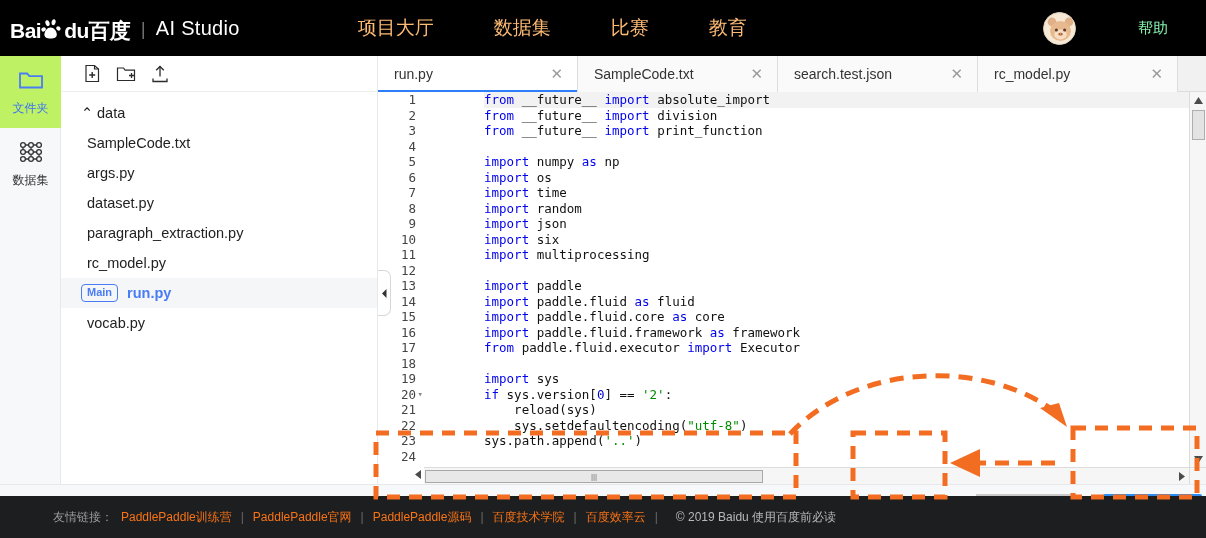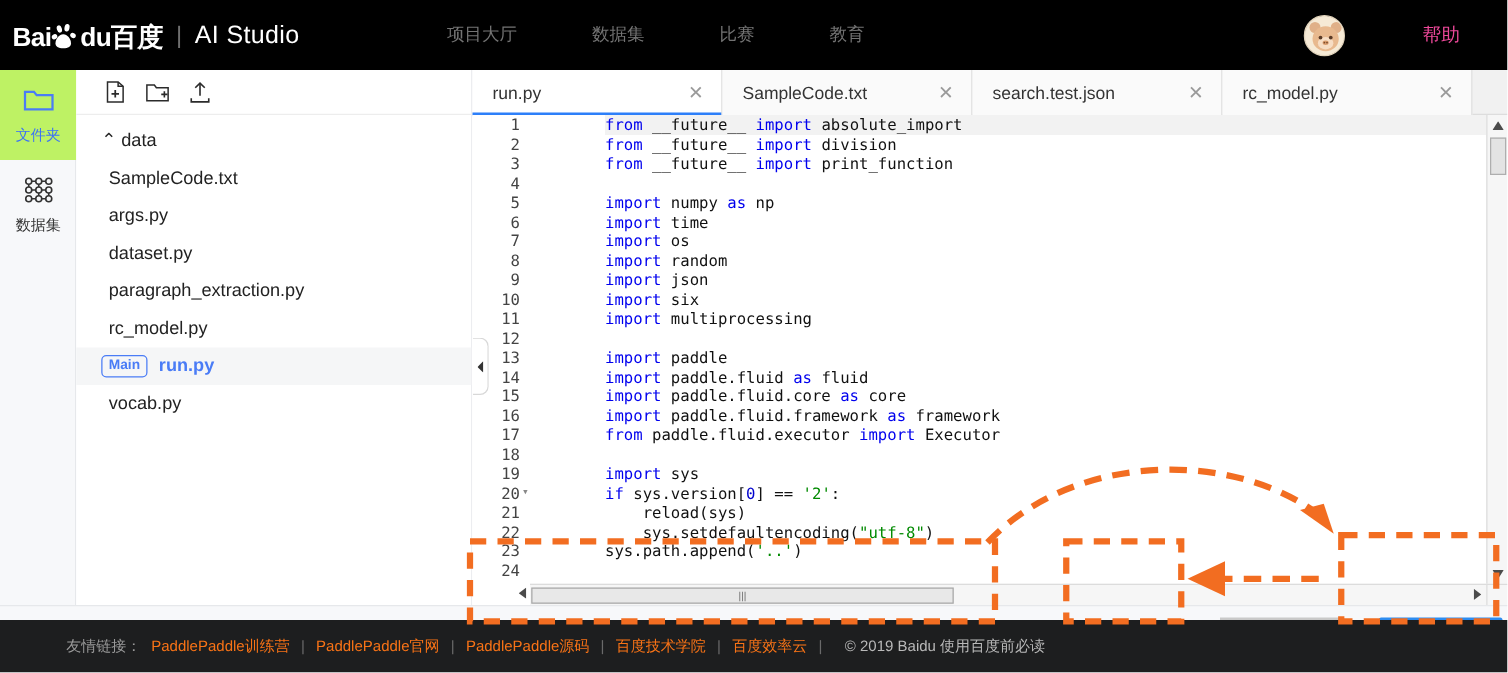--- a/index.html
+++ b/index.html
@@ -25,35 +25,35 @@
     color: #fff; line-height: 1;
   }
   .paw { position: relative; width: 22px; height: 22px; margin: 0 1px 0 0; }
   .paw svg { display:block; }
   .brand-cn { font-size: 21px; font-weight: bold; color:#fff; line-height: 1; }
   .brand-sep { color:#6f6f6f; margin: 0 10px; font-size: 19px; line-height:1; }
   .brand-studio { font-size: 20px; color: #fff; line-height: 1; letter-spacing:0.3px;}
 
   .nav { display: flex; align-items: center; margin-left: 118px; }
   .nav-item {
-    color: #737373; font-size: 14px; margin-right: 60px; cursor: pointer;
+    color: #fdba74; font-size: 19px; margin-right: 60px; cursor: pointer;
     white-space: nowrap;
   }
   .nav-item:last-child { margin-right: 0; }
 
   .header-right {
     position: absolute; right: 0; top: 0; height: 56px;
     display: flex; align-items: center;
   }
   .avatar {
     width: 33px; height: 33px; border-radius: 50%;
     background: #f2e7d5; border: 1px solid #e0d2ba;
     position: relative; overflow: hidden;
   }
-  .help { color: #ec4899; font-size: 15px; margin-left: 62px; margin-right: 38px; cursor: pointer;}
+  .help { color: #86efac; font-size: 15px; margin-left: 62px; margin-right: 38px; cursor: pointer;}
 
   
   .rail {
     position: absolute; top: 56px; left: 0; width: 61px; height: 428px;
     background: #f7f8fa; border-right: 1px solid #e6e8eb;
   }
   .rail-item {
     width: 61px; height: 72px; display: flex; flex-direction: column;
     align-items: center; justify-content: center; cursor: pointer;
     font-size: 12px; color: #333;
@@ -381,22 +381,22 @@
               <div class="ln">22</div>
               <div class="ln">23</div>
               <div class="ln">24</div>
             </div>
           <div class="code-lines" id="codelines">
               <div class="cl firstline-hl"><span class="kw">from </span><span>__future__ </span><span class="kw">import </span><span>absolute_import</span></div>
               <div class="cl"><span class="kw">from </span><span>__future__ </span><span class="kw">import </span><span>division</span></div>
               <div class="cl"><span class="kw">from </span><span>__future__ </span><span class="kw">import </span><span>print_function</span></div>
               <div class="cl">&nbsp;</div>
               <div class="cl"><span class="kw">import </span><span>numpy </span><span class="kw">as </span><span>np</span></div>
+              <div class="cl"><span class="kw">import </span><span>os</span></div>
               <div class="cl"><span class="kw">import </span><span>time</span></div>
-              <div class="cl"><span class="kw">import </span><span>os</span></div>
               <div class="cl"><span class="kw">import </span><span>random</span></div>
               <div class="cl"><span class="kw">import </span><span>json</span></div>
               <div class="cl"><span class="kw">import </span><span>six</span></div>
               <div class="cl"><span class="kw">import </span><span>multiprocessing</span></div>
               <div class="cl">&nbsp;</div>
               <div class="cl"><span class="kw">import </span><span>paddle</span></div>
               <div class="cl"><span class="kw">import </span><span>paddle.fluid </span><span class="kw">as </span><span>fluid</span></div>
               <div class="cl"><span class="kw">import </span><span>paddle.fluid.core </span><span class="kw">as </span><span>core</span></div>
               <div class="cl"><span class="kw">import </span><span>paddle.fluid.framework </span><span class="kw">as </span><span>framework</span></div>
               <div class="cl"><span class="kw">from </span><span>paddle.fluid.executor </span><span class="kw">import </span><span>Executor</span></div>

